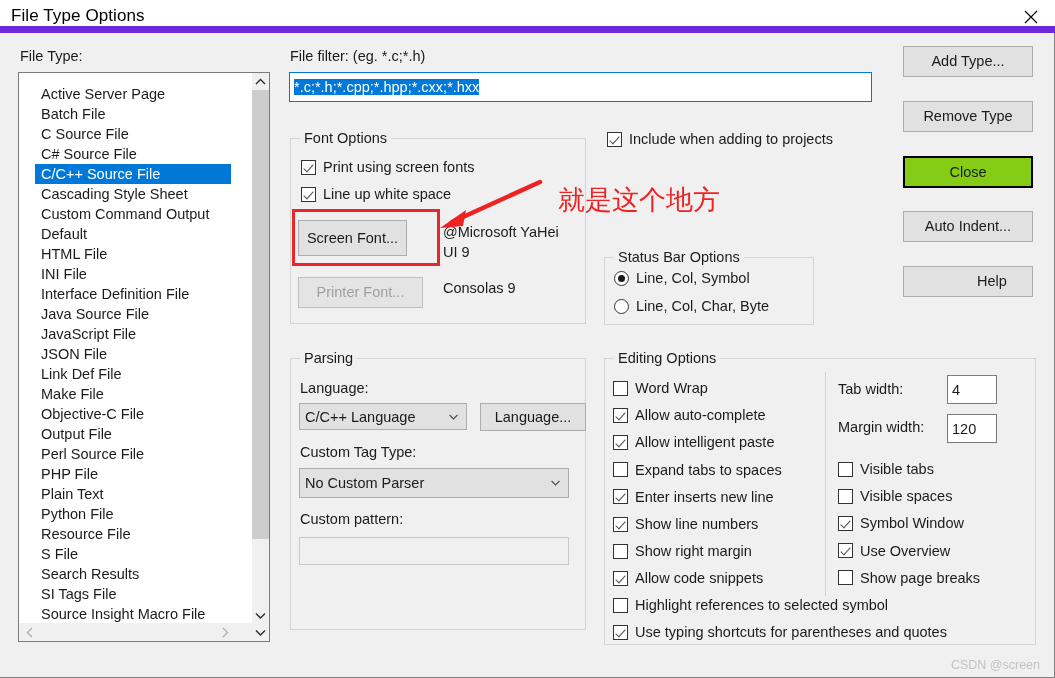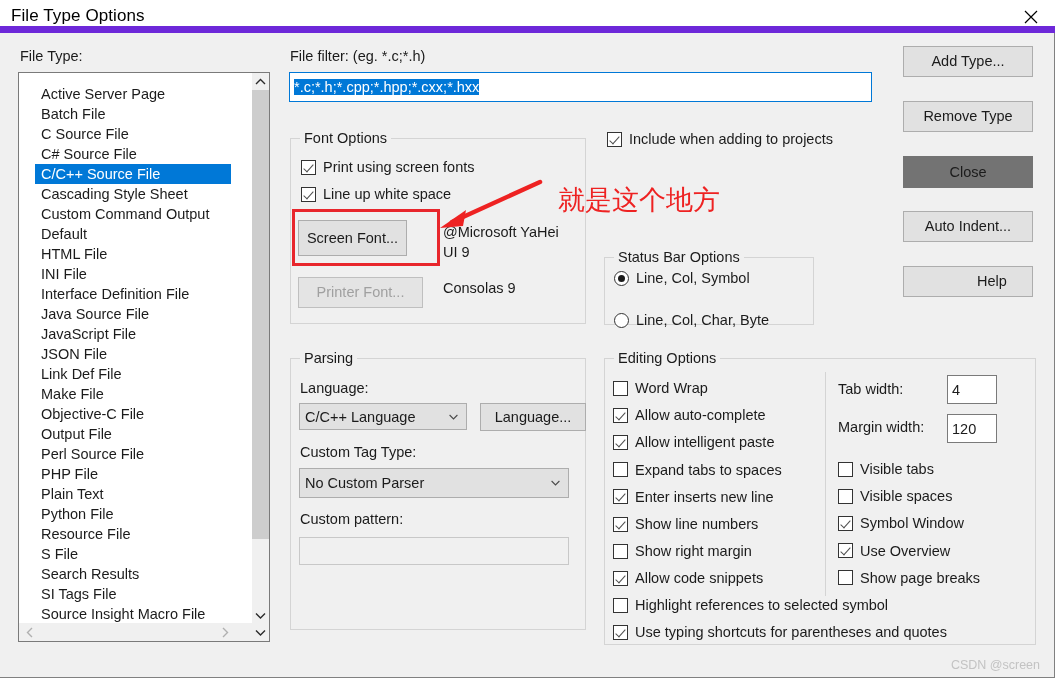--- a/index.html
+++ b/index.html
@@ -58,21 +58,21 @@
     background: #e1e1e1;
     border: 1px solid #adadad;
     font-family: "Liberation Sans", sans-serif;
     font-size: 14.5px; color: #1b1b1b;
     text-align: center;
     cursor: default;
     padding: 0;
     line-height: 1;
     display: flex; align-items: center; justify-content: center;
   }
-  .btn.default { border: 2px solid #737373; background: #737373; }
+  .btn.default { border: 2px solid #000000; background: #84cc16; }
   .btn.disabled { color: #a0a0a0; border-color: #bfbfbf; background: #e4e4e4; }
 
   .cb {
     position: absolute;
     display: flex; align-items: center;
     font-size: 14.5px; color: #1b1b1b;
     white-space: nowrap;
     cursor: default;
   }
   .cb .box {
@@ -349,21 +349,21 @@
   <button class="btn disabled" style="left:298px; top:277px; width:125px; height:31px;">Printer Font...</button>
   <div class="lbl" style="left:443px; top:280px;">Consolas 9</div>
 
   <div class="group" style="left:604px; top:257px; width:210px; height:68px;">
     <span class="gtitle">Status Bar Options</span>
   </div>
   <div class="rb on" style="left:614px; top:270px;">
     <span class="circ"></span>
     <span>Line, Col, Symbol</span>
   </div>
-  <div class="rb" style="left:614px; top:312px;">
+  <div class="rb" style="left:614px; top:298px;">
     <span class="circ"></span>
     <span>Line, Col, Char, Byte</span>
   </div>
 
   <div class="group" style="left:290px; top:358px; width:296px; height:272px;">
     <span class="gtitle">Parsing</span>
   </div>
   <div class="lbl" style="left:300px; top:380px;">Language:</div>
   <div class="combo" style="left:299px; top:403px; width:168px; height:27px;">
     <span>C/C++ Language</span>

